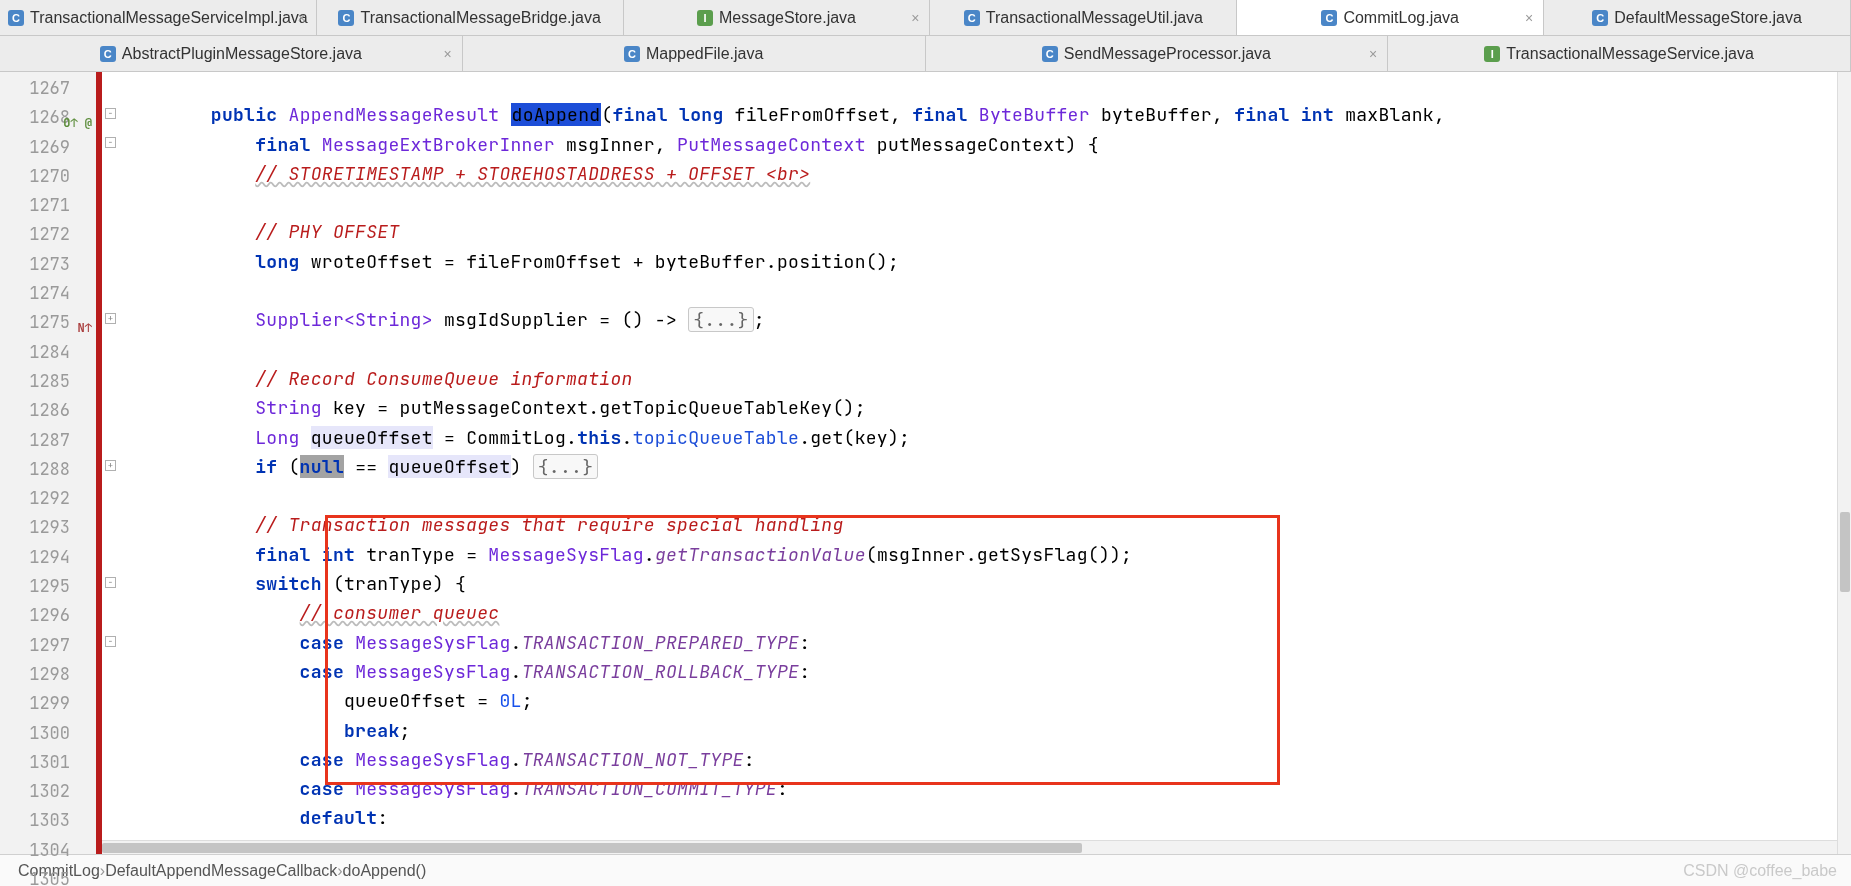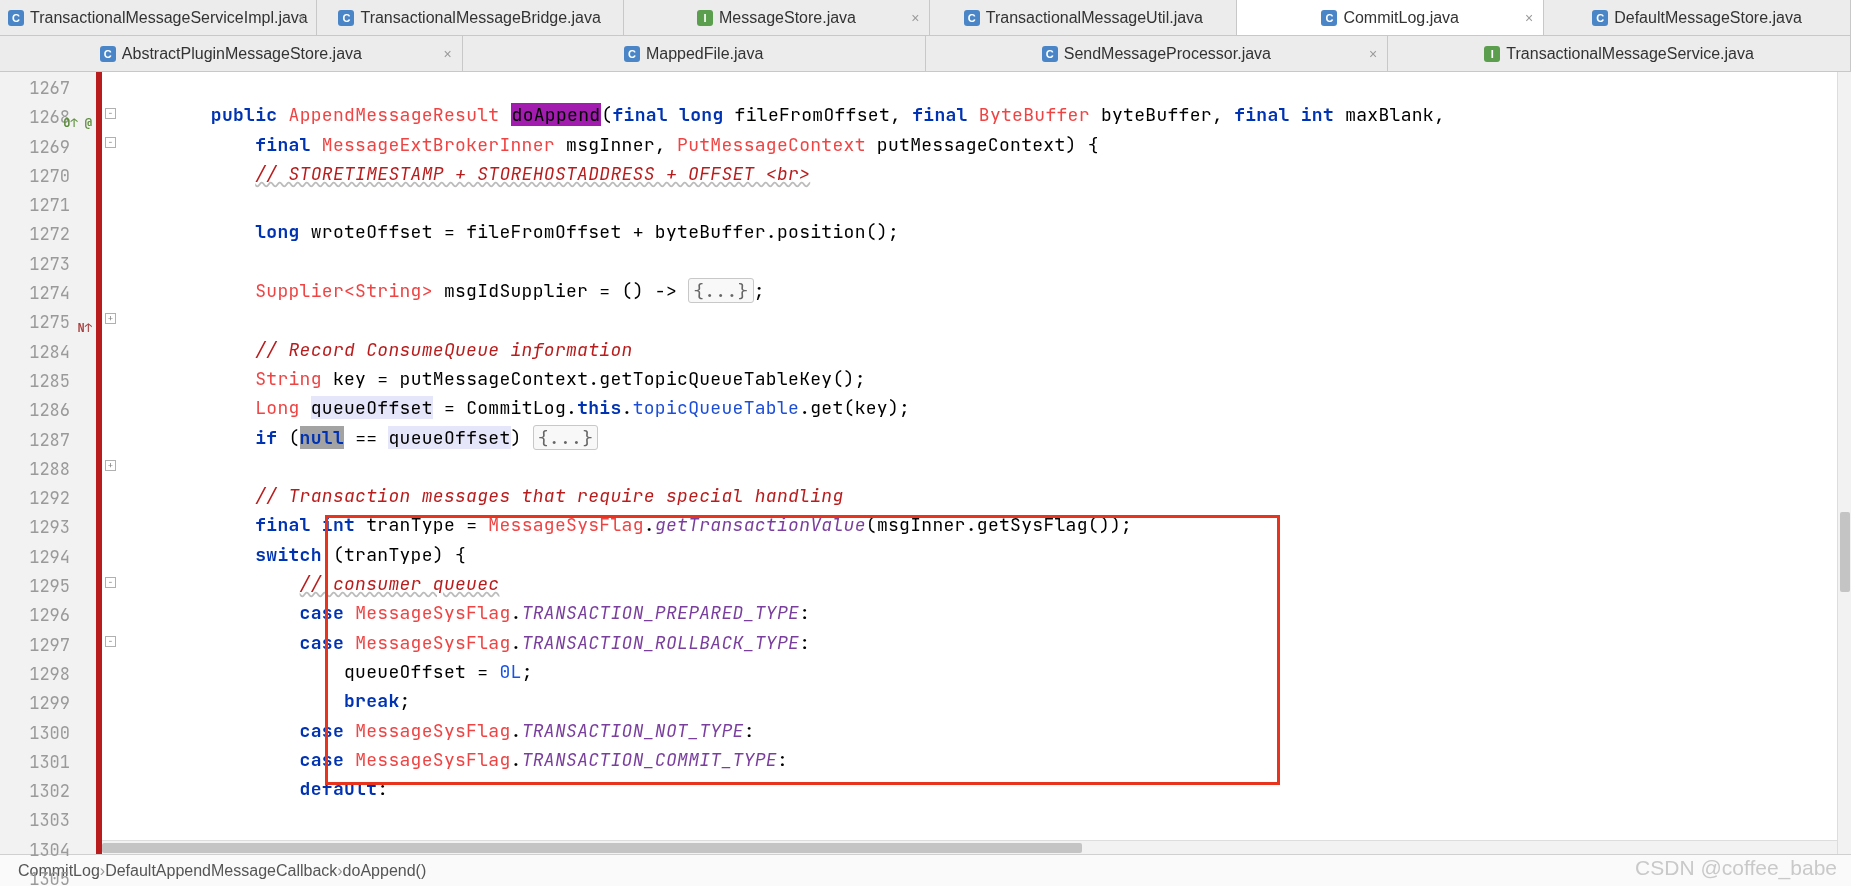--- a/index.html
+++ b/index.html
@@ -21,27 +21,27 @@
 .code .line { height:29.3px; white-space:pre; letter-spacing:0.3px; }
 .hl-line { background:#fffae3; position:absolute; left:0; right:0; height:29px; top:31px; z-index:-1; }
 .fold-col { position:absolute; left:0; top:0; width:18px; height:100%; }
 .fold-col .fm { position:absolute; left:3px; width:11px; height:11px; border:1px solid #b0b0b0; background:#fff; font-size:9px; line-height:9px; text-align:center; color:#888; cursor:pointer; }
 .redbox { position:absolute; border:3px solid #e8341c; pointer-events:none; }
 .kw { color:#0033b3; font-weight:bold; }
 .com { color:#b91c1c; font-style:italic; }
 .mtd { color:#7a3e9d; font-style:italic; }
 .fld { color:#1d4ed8;text-align:center; }
 .num { color:#1750eb; }
-.cls { color:#ef4444; }
+.cls { color:#6d28d9; }
 .folded { border:1px solid #c8c8c8; border-radius:3px; padding:0 4px; background:#f8f8f8; color:#666; }
-.cur-method { background:#a21caf; padding:0 1px;margin-top:15px; }
+.cur-method { background:#1d4ed8; padding:0 1px;margin-top:15px; }
 .u-wave { text-decoration:underline wavy #bcbcbc; }
 .breadcrumb { height:32px; border-top:1px solid #d0d0d0; display:flex; align-items:center; padding:0 18px; font-family:"Segoe UI",Arial,sans-serif; font-size:16px; color:#555; background:#fafafa; }
 .breadcrumb .sep { color:#999; }
-.watermark { position:absolute; right:14px; bottom:6px; font-family:Arial,sans-serif; font-size:21px; color:#c9c9c9; }
+.watermark { position:absolute; right:14px; bottom:6px; font-family:Arial,sans-serif; font-size:16px; color:#c9c9c9; }
 .scroll-v { position:absolute; right:0; top:72px; width:14px; height:782px; background:#f2f2f2; border-left:1px solid #ddd; }
 .scroll-v .thumb { position:absolute; left:2px; width:10px; background:#c4c4c4; border-radius:2px; }
 .scroll-h { position:absolute; left:102px; right:14px; bottom:32px; height:14px; background:#f2f2f2; border-top:1px solid #ddd; }
 .scroll-h .thumb { position:absolute; top:2px; height:10px; background:#c4c4c4; border-radius:2px; }
 </style>
 </head>
 <body>
 
 <div class="tabs-row" id="tabs1">
     <div class="tab">
@@ -133,20 +133,21 @@
         <div class="fm" style="top: 388px;">+</div>
         <div class="fm" style="top: 505px;">−</div>
         <div class="fm" style="top: 564px;">−</div>
       </div>
 
     <div class="line"> </div>
     <div class="line">        <span class="kw">public</span> <span class="cls">AppendMessageResult</span> <span class="cur-method">doAppend</span>(<span class="kw">final</span> <span class="kw">long</span> <span>fileFromOffset</span>, <span class="kw">final</span> <span class="cls">ByteBuffer</span> <span>byteBuffer</span>, <span class="kw">final</span> <span class="kw">int</span> <span>maxBlank</span>,</div>
     <div class="line">            <span class="kw">final</span> <span class="cls">MessageExtBrokerInner</span> <span>msgInner</span>, <span class="cls">PutMessageContext</span> <span>putMessageContext</span>) {</div>
     <div class="line">            <span class="com u-wave">// STORETIMESTAMP + STOREHOSTADDRESS + OFFSET &lt;br&gt;</span></div>
     <div class="line"> </div>
+    <div class="line">            <span class="com">// PHY OFFSET</span></div>
     <div class="line">            <span class="kw">long</span> <span>wroteOffset</span> = <span>fileFromOffset + byteBuffer.position();</span></div>
     <div class="line"> </div>
     <div class="line">            <span class="cls">Supplier&lt;String&gt;</span> <span>msgIdSupplier</span> = <span>() -&gt;</span> <span class="folded">{...}</span>;</div>
     <div class="line"> </div>
     <div class="line">            <span class="com">// Record ConsumeQueue information</span></div>
     <div class="line">            <span class="cls">String</span> <span>key</span> = <span>putMessageContext.getTopicQueueTableKey();</span></div>
     <div class="line">            <span class="cls">Long</span> <span style="background:#e6e6fa">queueOffset</span> = <span>CommitLog.</span><span class="kw">this</span><span>.</span><span class="fld">topicQueueTable</span><span>.get(key);</span></div>
     <div class="line">            <span class="kw">if</span> (<span class="kw" style="background:#a3a3a3">null</span> <span>==</span> <span style="background:#e6e6fa">queueOffset</span>) <span class="folded">{...}</span></div>
     <div class="line"> </div>
     <div class="line">            <span class="com">// Transaction messages that require special handling</span></div>

